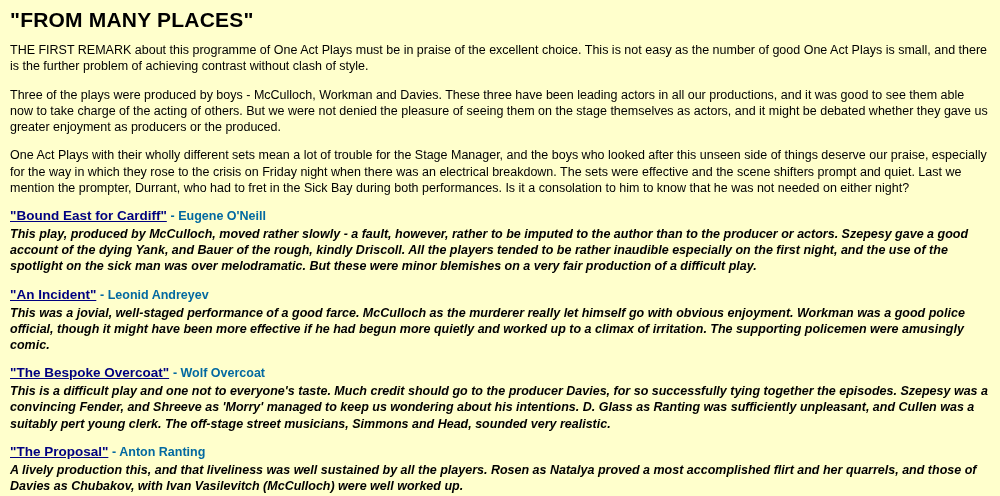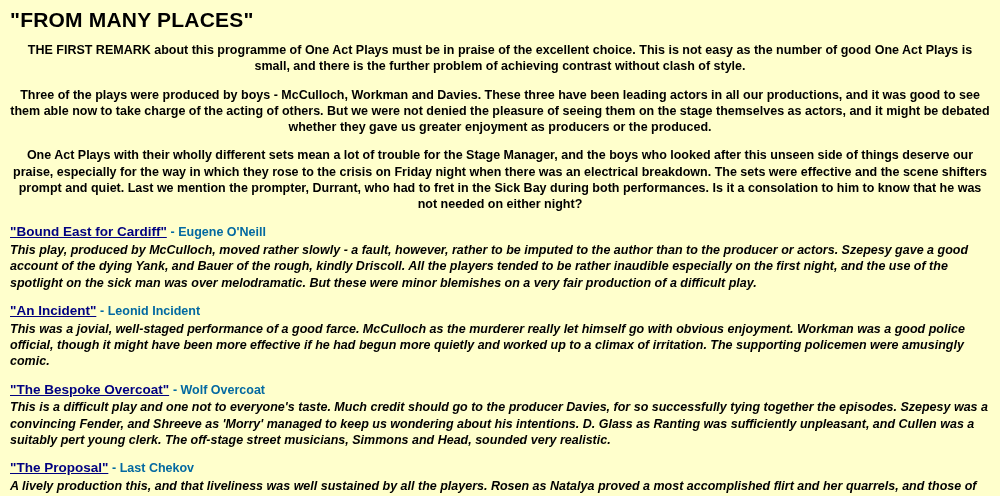--- a/index.html
+++ b/index.html
@@ -20,24 +20,24 @@
   }
   .doc-title {
     font-size: 21px;
     font-weight: bold;
     color: #000000;
     margin: 2px 0 10px 0;
     letter-spacing: 0.2px;
   }
   .para {
     font-size: 12.5px;
-    font-weight: bold;
+    font-weight: normal;
     line-height: 1.30;
     margin: 0 0 12px 0;
-    text-align: center;
+    text-align: left;
   }
   .play-block {
     margin: 0 0 12px 0;
   }
   .play-heading {
     font-size: 13.5px;
     font-weight: bold;
     margin: 0 0 1px 0;
     line-height: 1.25;
   }
@@ -71,27 +71,27 @@
   <p class="para first-remark">THE FIRST REMARK about this programme of One Act Plays must be in praise of the excellent choice. This is not easy as the number of good One Act Plays is small, and there is the further problem of achieving contrast without clash of style.</p>
   <p class="para">Three of the plays were produced by boys - McCulloch, Workman and Davies. These three have been leading actors in all our productions, and it was good to see them able now to take charge of the acting of others. But we were not denied the pleasure of seeing them on the stage themselves as actors, and it might be debated whether they gave us greater enjoyment as producers or the produced.</p>
   <p class="para">One Act Plays with their wholly different sets mean a lot of trouble for the Stage Manager, and the boys who looked after this unseen side of things deserve our praise, especially for the way in which they rose to the crisis on Friday night when there was an electrical breakdown. The sets were effective and the scene shifters prompt and quiet. Last we mention the prompter, Durrant, who had to fret in the Sick Bay during both performances. Is it a consolation to him to know that he was not needed on either night?</p>
 
   <div class="play-block">
     <div class="play-heading"><a class="play-link" href="#">"Bound East for Cardiff"</a> <span class="play-author">- Eugene O'Neill</span></div>
     <p class="play-review">This play, produced by McCulloch, moved rather slowly - a fault, however, rather to be imputed to the author than to the producer or actors. Szepesy gave a good account of the dying Yank, and Bauer of the rough, kindly Driscoll. All the players tended to be rather inaudible especially on the first night, and the use of the spotlight on the sick man was over melodramatic. But these were minor blemishes on a very fair production of a difficult play.</p>
   </div>
 
   <div class="play-block">
-    <div class="play-heading"><a class="play-link" href="#">"An Incident"</a> <span class="play-author">- Leonid Incident</span></div>
+    <div class="play-heading"><a class="play-link" href="#">"An Incident"</a> <span class="play-author">- Leonid Andreyev</span></div>
     <p class="play-review">This was a jovial, well-staged performance of a good farce. McCulloch as the murderer really let himself go with obvious enjoyment. Workman was a good police official, though it might have been more effective if he had begun more quietly and worked up to a climax of irritation. The supporting policemen were amusingly comic.</p>
   </div>
 
   <div class="play-block">
     <div class="play-heading"><a class="play-link" href="#">"The Bespoke Overcoat"</a> <span class="play-author">- Wolf Overcoat</span></div>
     <p class="play-review">This is a difficult play and one not to everyone's taste. Much credit should go to the producer Davies, for so successfully tying together the episodes. Szepesy was a convincing Fender, and Shreeve as 'Morry' managed to keep us wondering about his intentions. D. Glass as Ranting was sufficiently unpleasant, and Cullen was a suitably pert young clerk. The off-stage street musicians, Simmons and Head, sounded very realistic.</p>
   </div>
 
   <div class="play-block">
-    <div class="play-heading"><a class="play-link" href="#">"The Proposal"</a> <span class="play-author">- Last Chekov</span></div>
+    <div class="play-heading"><a class="play-link" href="#">"The Proposal"</a> <span class="play-author">- Anton Ranting</span></div>
     <p class="play-review">A lively production this, and that liveliness was well sustained by all the players. Rosen as Natalya proved a most accomplished flirt and her quarrels, and those of Davies as Chubakov, with Ivan Vasilevitch (McCulloch) were well worked up.</p>
   </div>
 
 </div>
 
 </body></html>

